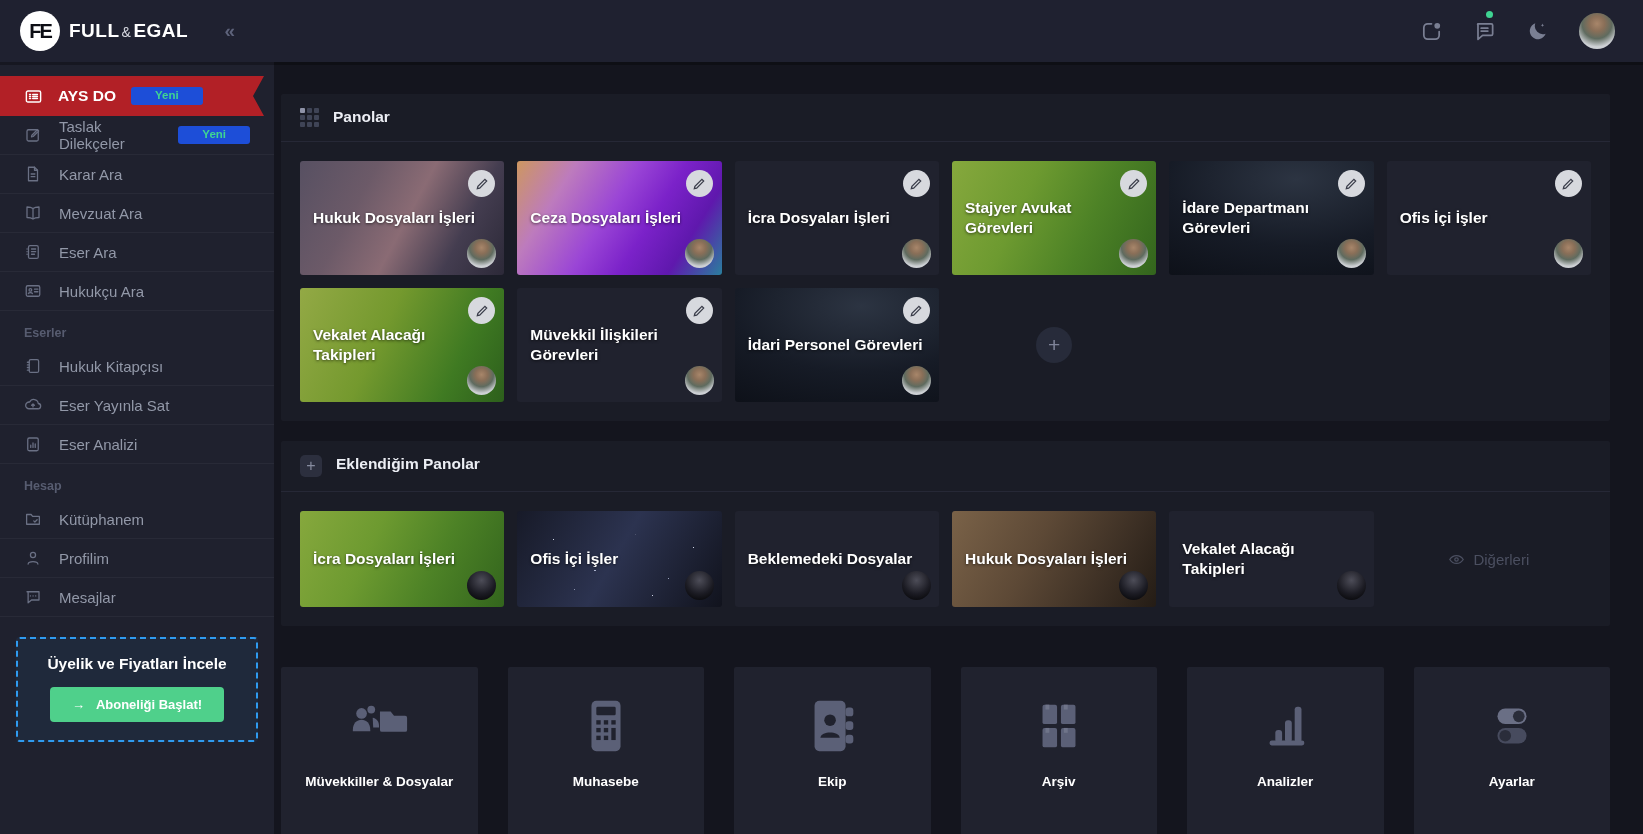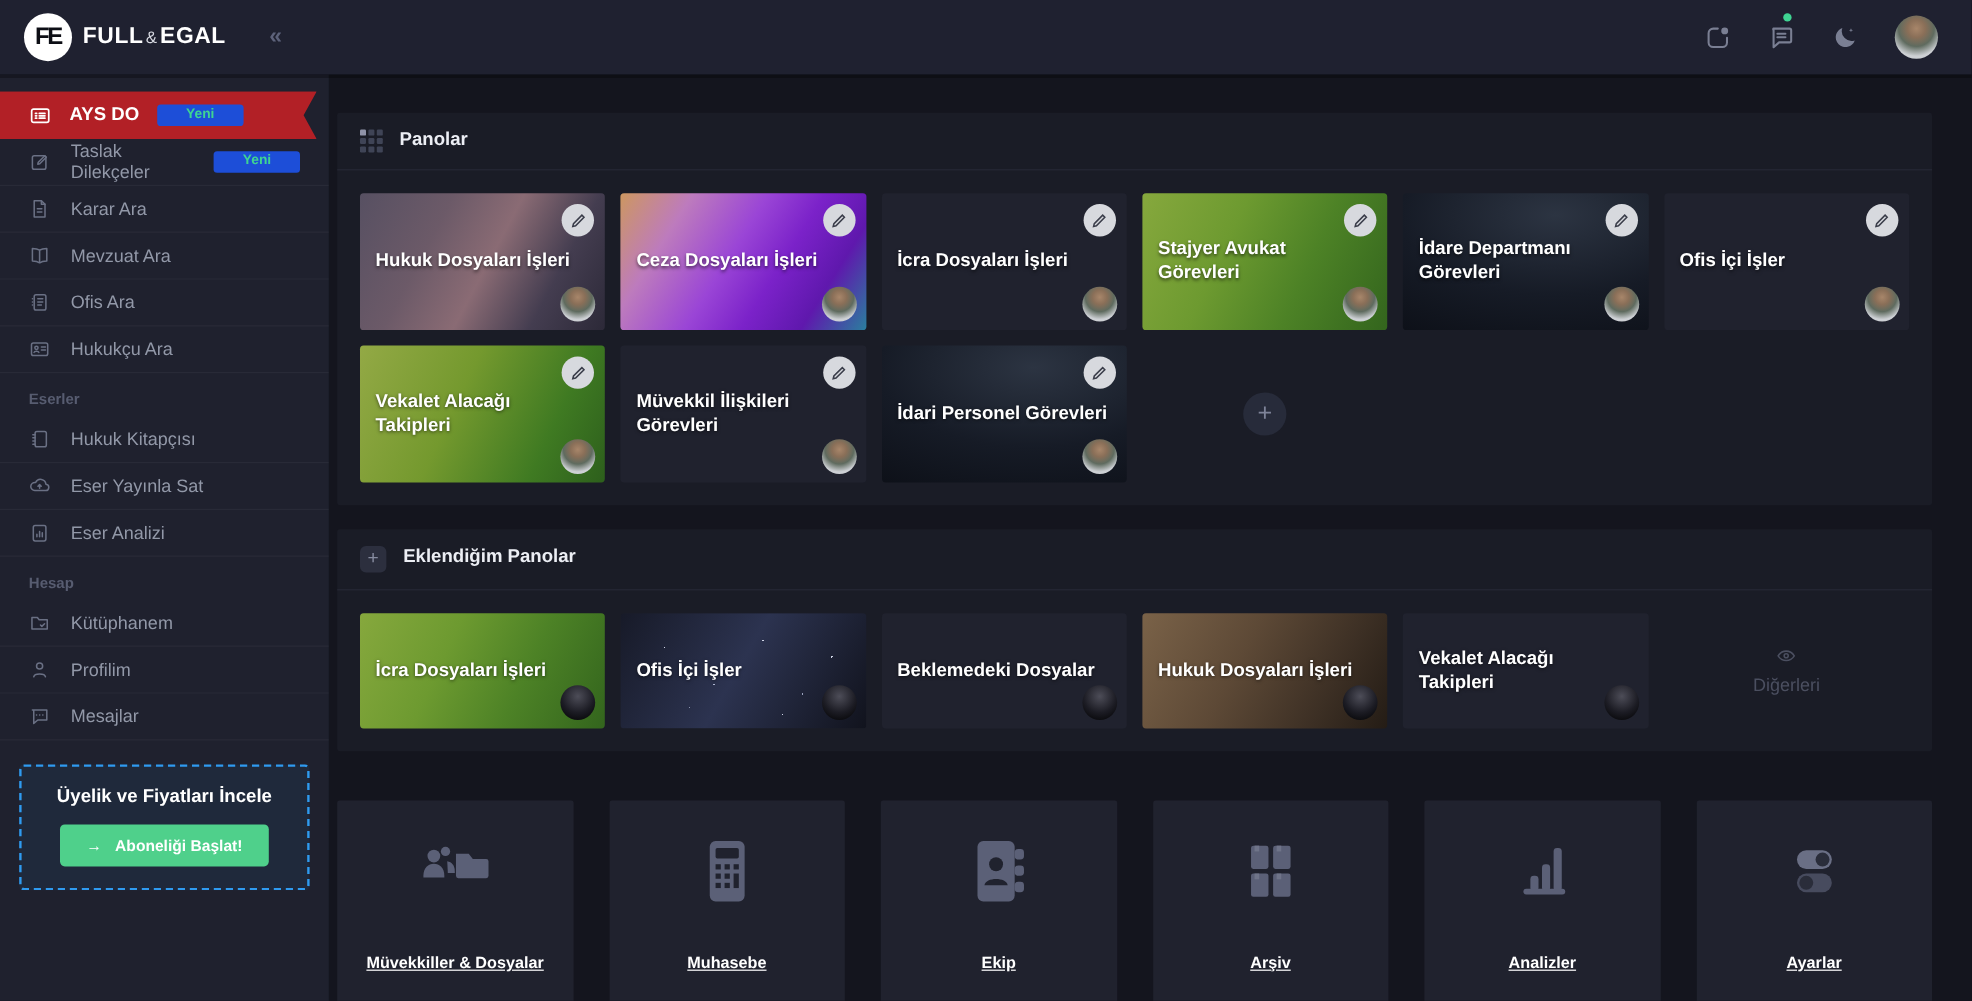--- a/index.html
+++ b/index.html
@@ -84,29 +84,29 @@
       radial-gradient(1.2px 1.2px at 86% 38%, #cfd4e6 50%, transparent 51%),
       radial-gradient(1.2px 1.2px at 28% 82%, #8a92ad 50%, transparent 51%),
       radial-gradient(1.2px 1.2px at 66% 88%, #cfd4e6 50%, transparent 51%),
       linear-gradient(120deg,#171a28 0%,#2c3350 48%,#11131d 100%); }
   .bg-courtroom { background:linear-gradient(118deg,#7a6248 0%,#5d4936 40%,#3c2f24 75%,#241c15 100%); }
 
   .add-cell { display:flex; align-items:center; justify-content:center; }
   .add-circle { width:36px; height:36px; border-radius:50%; background:#272b3a; color:#7e8398;
     font-size:21px; display:flex; align-items:center; justify-content:center; cursor:pointer; }
   .others-cell { display:flex; align-items:center; justify-content:center; gap:8px;
-    color:#4b4f60; font-size:15px; cursor:pointer;flex-direction:column; }
+    color:#4b4f60; font-size:15px; cursor:pointer; }
   .others-cell svg { width:17px; height:17px; }
 
   .tiles { display:grid; grid-template-columns:repeat(6,1fr); gap:30px; margin-top:41px; }
   .tile { background:#20222e; height:175px; border-radius:2px; display:flex; flex-direction:column;
     align-items:center; padding-top:26px; cursor:pointer; }
   .tile .ticon { height:66px; display:flex; align-items:center; justify-content:center; }
   .tile svg { width:62px; height:62px; }
-  .tile-label { margin-top:36px; color:#fff; font-weight:bold; font-size:13.5px;text-decoration:underline; }
+  .tile-label { margin-top:15px; color:#fff; font-weight:bold; font-size:13.5px; }
 </style>
 </head>
 <body>
 
 <div class="topbar">
   <div class="topbar-left">
     <div class="logo-circle">FE</div>
     <div class="logo-text"><span>FULL</span><span class="amp">&amp;</span><span>EGAL</span></div>
     <div class="collapse-btn">«</div>
   </div>
@@ -165,21 +165,21 @@
       <path d="M12 6c-2-1.5-4.5-2-8-2v14c3.5 0 6 .5 8 2 2-1.5 4.5-2 8-2V4c-3.5 0-6 .5-8 2z"></path>
         <path d="M12 6v14"></path>
     </svg>
     <span>Mevzuat Ara</span>
   </div>
   <div class="side-item">
     <svg viewBox="0 0 24 24" fill="none" stroke="currentColor" stroke-width="1.7" stroke-linecap="round">
       <rect x="6" y="3.5" width="13" height="17" rx="2"></rect>
         <path d="M10 8h5.5M10 11.5h5.5M10 15h4M4 8h.2M4 11.5h.2M4 15h.2"></path>
     </svg>
-    <span>Ofis Ara</span>
+    <span>Eser Ara</span>
   </div>
   <div class="side-item">
     <svg viewBox="0 0 24 24" fill="none" stroke="currentColor" stroke-width="1.7" stroke-linecap="round" stroke-linejoin="round">
       <rect x="3" y="5" width="18" height="14" rx="2"></rect>
         <circle cx="8.5" cy="10.5" r="1.8"></circle>
       <path d="M5.8 15.5c.4-1.6 5-1.6 5.4 0M14 9.5h4.5M14 13h4.5"></path>
     </svg>
     <span>Hukukçu Ara</span>
   </div>
 

